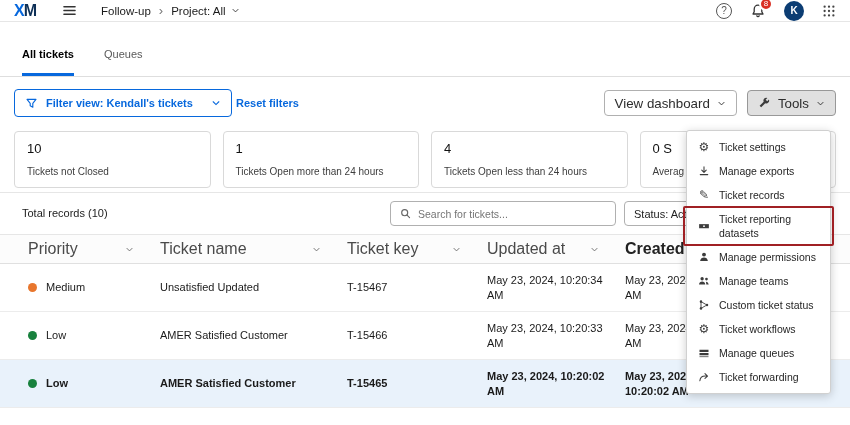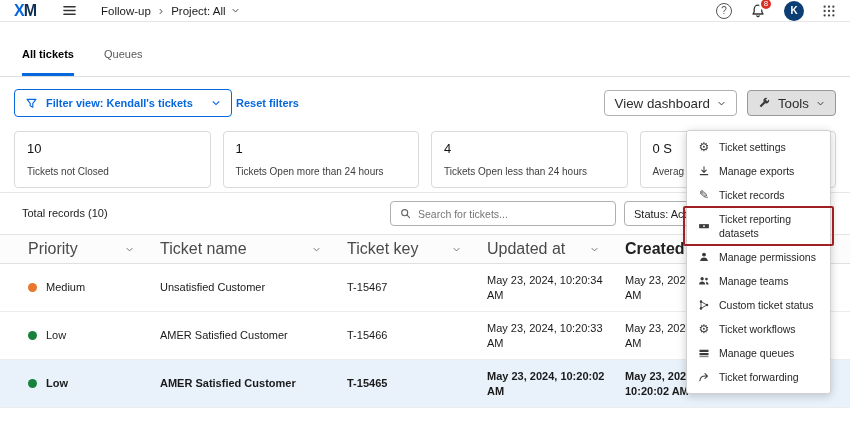--- a/index.html
+++ b/index.html
@@ -254,21 +254,21 @@
     <span style="font-weight:bold;color:#222">↓</span>
   </div>
   <div class="th"></div>
 </div>
 
 <div class="grid trow">
   <div class="cell priority">
     <span class="dot" style="background-color: rgb(232, 118, 45);"></span>
     <span>Medium</span>
   </div>
-  <div class="cell">Unsatisfied Customer</div>
+  <div class="cell">Unsatisfied Updated</div>
   <div class="cell">T-15467</div>
   <div class="cell">May 23, 2024, 10:20:34 AM</div>
   <div class="cell">May 23, 2024, 10:20:34 AM</div>
   <div class="cell"></div>
 </div>
 
 <div class="grid trow">
   <div class="cell priority">
     <span class="dot" style="background-color: rgb(24, 129, 61);"></span>
     <span>Low</span>

